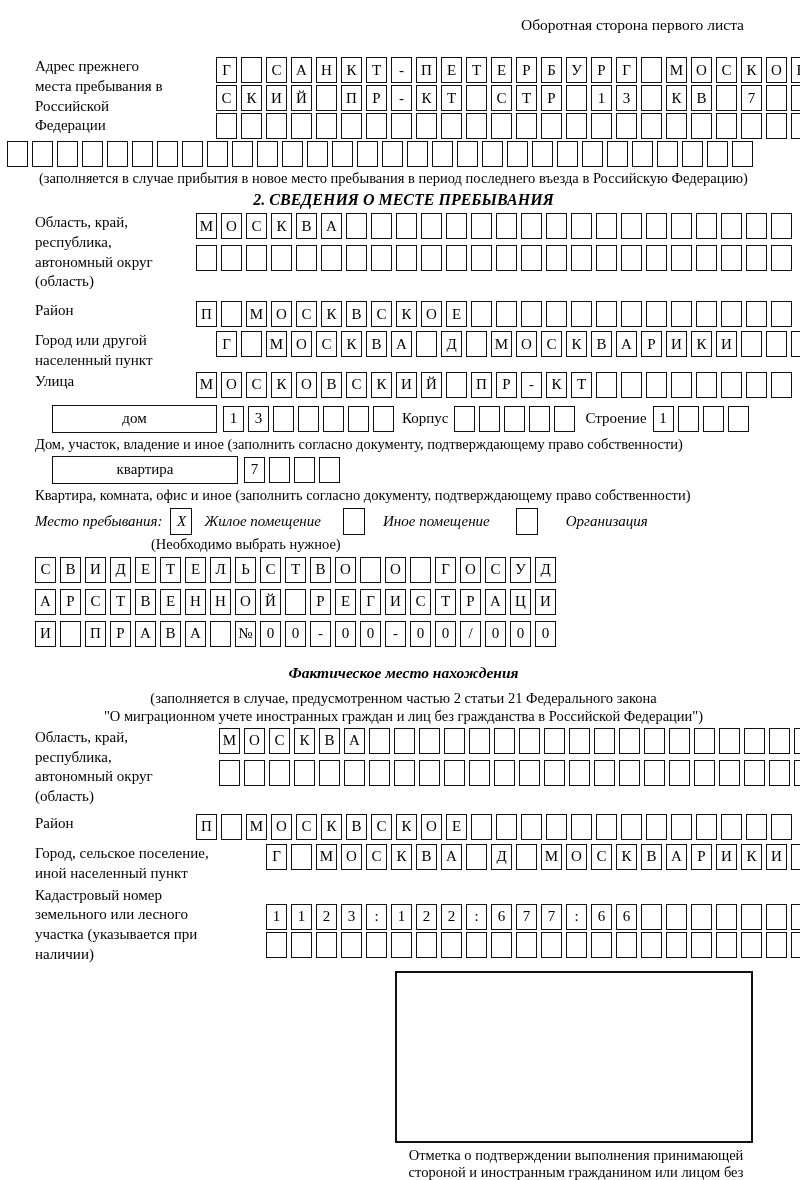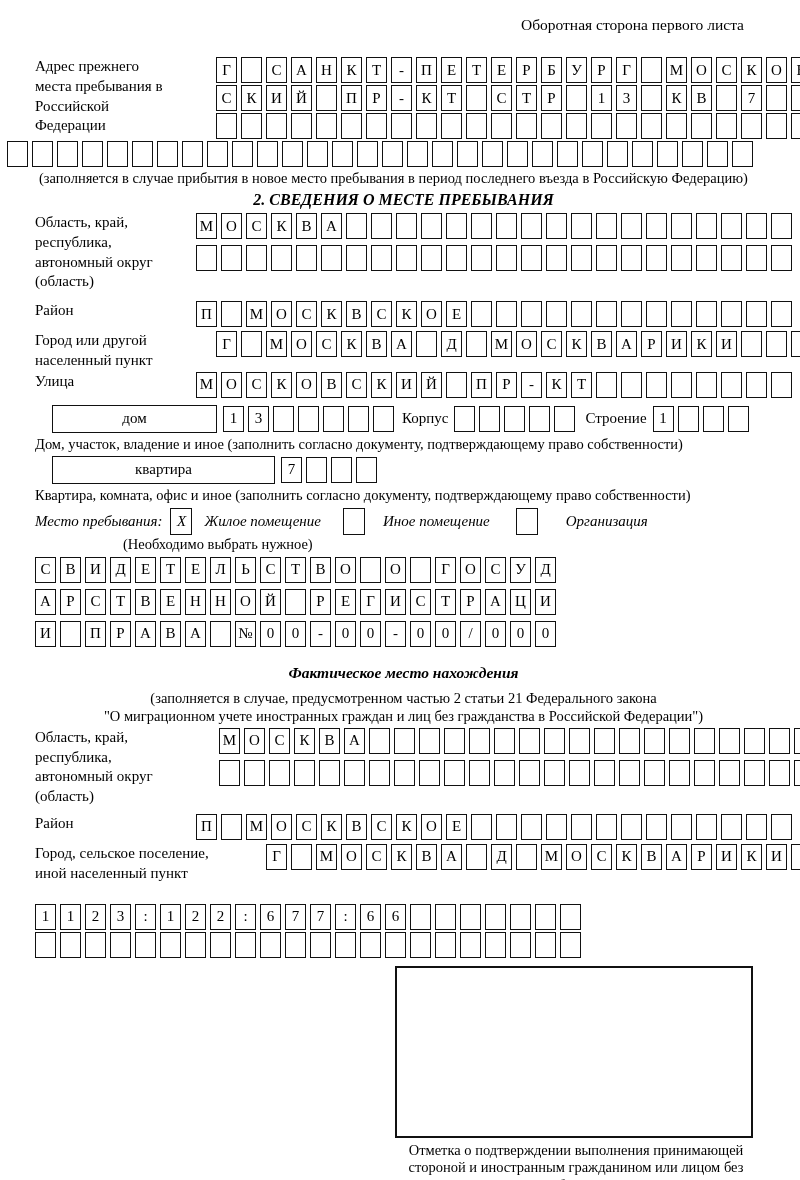--- a/index.html
+++ b/index.html
@@ -345,40 +345,40 @@
   <div class="house-cells" style="margin-left:0">
       <span class="cell">1</span>
       <span class="cell"></span>
       <span class="cell"></span>
       <span class="cell"></span>
     </div>
 </div>
 <div class="caption" style="margin-top:2px">Дом, участок, владение и иное (заполнить согласно документу, подтверждающему право собственности)</div>
 
 <div class="house-row" style="margin-top:3px">
-  <div class="wide-box" style="width:223px">квартира</div>
+  <div class="wide-box" style="width:186px">квартира</div>
   <div class="house-cells">
       <span class="cell">7</span>
       <span class="cell"></span>
       <span class="cell"></span>
       <span class="cell"></span>
     </div>
 </div>
 <div class="caption" style="margin-top:2px">Квартира, комната, офис и иное (заполнить согласно документу, подтверждающему право собственности)</div>
 
 <div class="stay-row">
   <span class="inline-label">Место пребывания:</span>
   <span class="cell checkbox" style="margin-left:8px">X</span>
   <span class="inline-label" style="margin-left:8px">Жилое помещение</span>
   <span class="cell checkbox" style="margin-left:22px"></span>
   <span class="inline-label" style="margin-left:14px">Иное помещение</span>
   <span class="cell checkbox" style="margin-left:26px"></span>
   <span class="inline-label" style="margin-left:24px">Организация</span>
 </div>
-<div class="caption" style="margin-left:88px">(Необходимо выбрать нужное)</div>
+<div class="caption" style="margin-left:116px">(Необходимо выбрать нужное)</div>
 
 <div class="row" style="margin-top:4px">
   <div class="grids">
     <div class="grid-row gap6">
         <span class="cell">С</span>
         <span class="cell">В</span>
         <span class="cell">И</span>
         <span class="cell">Д</span>
         <span class="cell">Е</span>
         <span class="cell">Т</span>
@@ -565,20 +565,21 @@
         <span class="cell">Р</span>
         <span class="cell">И</span>
         <span class="cell">К</span>
         <span class="cell">И</span>
         <span class="cell"></span>
       </div>
   </div>
 </div>
 
 <div class="row" style="margin-top:2px">
+  <div class="label w190">Кадастровый номер земельного или лесного участка (указывается при наличии)</div>
   <div class="grids" style="margin-top:18px">
     <div class="grid-row">
         <span class="cell">1</span>
         <span class="cell">1</span>
         <span class="cell">2</span>
         <span class="cell">3</span>
         <span class="cell">:</span>
         <span class="cell">1</span>
         <span class="cell">2</span>
         <span class="cell">2</span>

